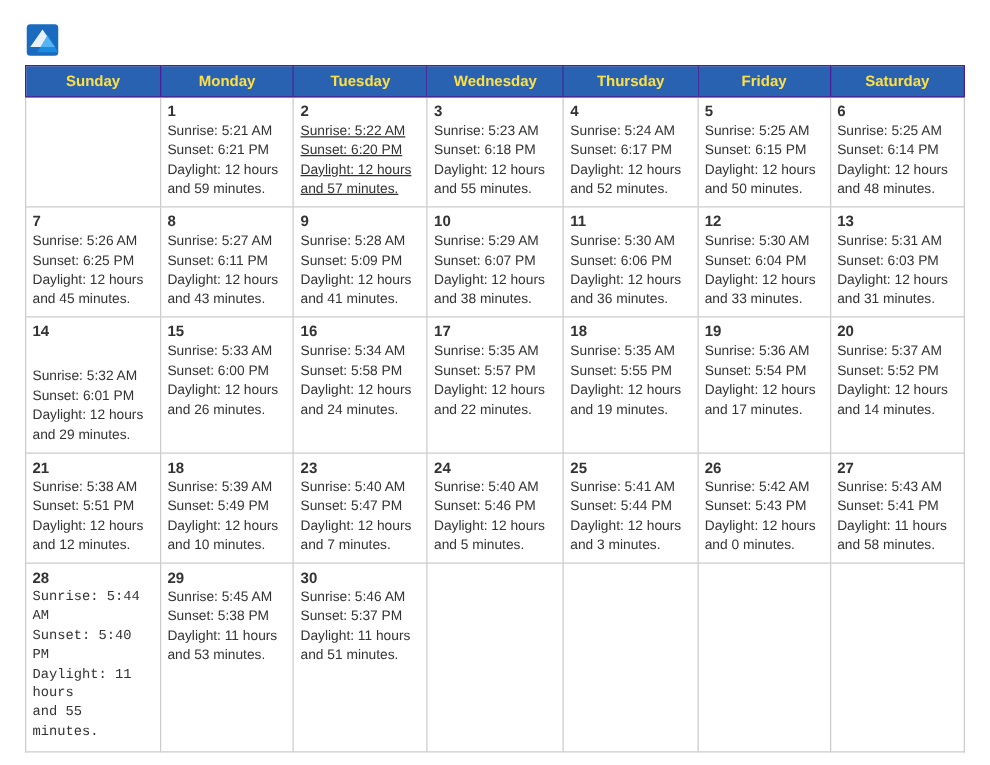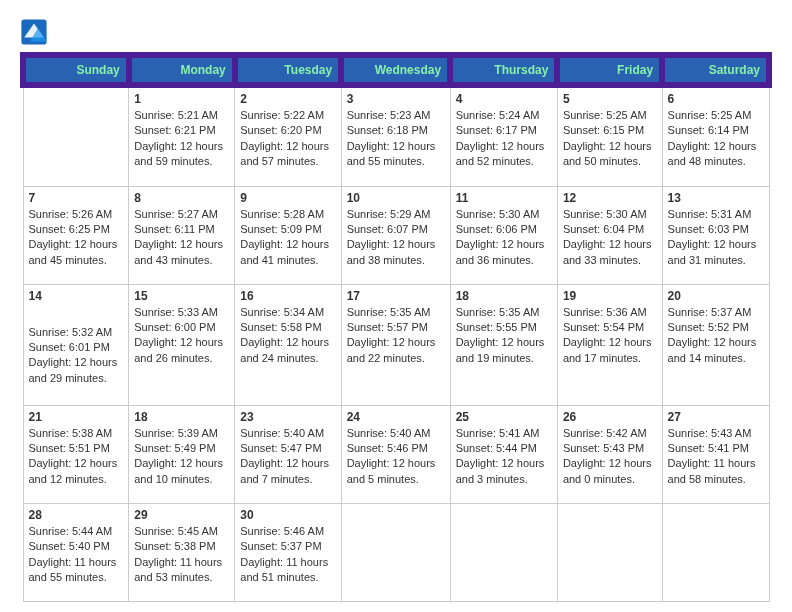--- a/index.html
+++ b/index.html
@@ -61,26 +61,26 @@
       color: #444;
     }
     .calendar {
       width: 100%;
       border-collapse: collapse;
       flex: 1;
       font-size: 10.5px;
     }
     .calendar th {
       background-color: #2962b0;
-      color: #86efac;
-      text-align: right;
+      color: #fde047;
+      text-align: center;
       padding: 5px 6px;
       font-size: 12px;
       font-weight: bold;
-      border: 6px solid #4c1d95;
+      border: 1px solid #4c1d95;
     }
     .calendar td {
       border: 1px solid #ccc;
       vertical-align: top;
       padding: 4px 5px;
       width: 113px;
       height: 78px;
       background: #fff;
     }
     .day-number {
@@ -141,21 +141,21 @@
           <td class="empty-cell"></td>
           <td>
             <span class="day-number">1</span>
             <div class="day-info" style="white-space: pre-line;">Sunrise: 5:21 AM
 Sunset: 6:21 PM
 Daylight: 12 hours
 and 59 minutes.</div>
           </td>
           <td>
             <span class="day-number">2</span>
-            <div class="day-info" style="white-space: pre-line;">Sunrise: 5:22 AM
+            <div class="day-info" style="white-space: pre-line; text-decoration: underline;">Sunrise: 5:22 AM
 Sunset: 6:20 PM
 Daylight: 12 hours
 and 57 minutes.</div>
           </td>
           <td>
             <span class="day-number">3</span>
             <div class="day-info" style="white-space: pre-line;">Sunrise: 5:23 AM
 Sunset: 6:18 PM
 Daylight: 12 hours
 and 55 minutes.</div>
@@ -331,21 +331,21 @@
             <span class="day-number">27</span>
             <div class="day-info" style="white-space: pre-line;">Sunrise: 5:43 AM
 Sunset: 5:41 PM
 Daylight: 11 hours
 and 58 minutes.</div>
           </td>
         </tr>
         <tr class="week-row">
           <td>
             <span class="day-number">28</span>
-            <div class="day-info" style="white-space: pre-line;">Sunrise: 5:44 AM
+            <div class="day-info" style="white-space: pre-line; font-family: Liberation Mono, monospace;">Sunrise: 5:44 AM
 Sunset: 5:40 PM
 Daylight: 11 hours
 and 55 minutes.</div>
           </td>
           <td>
             <span class="day-number">29</span>
             <div class="day-info" style="white-space: pre-line;">Sunrise: 5:45 AM
 Sunset: 5:38 PM
 Daylight: 11 hours
 and 53 minutes.</div>

